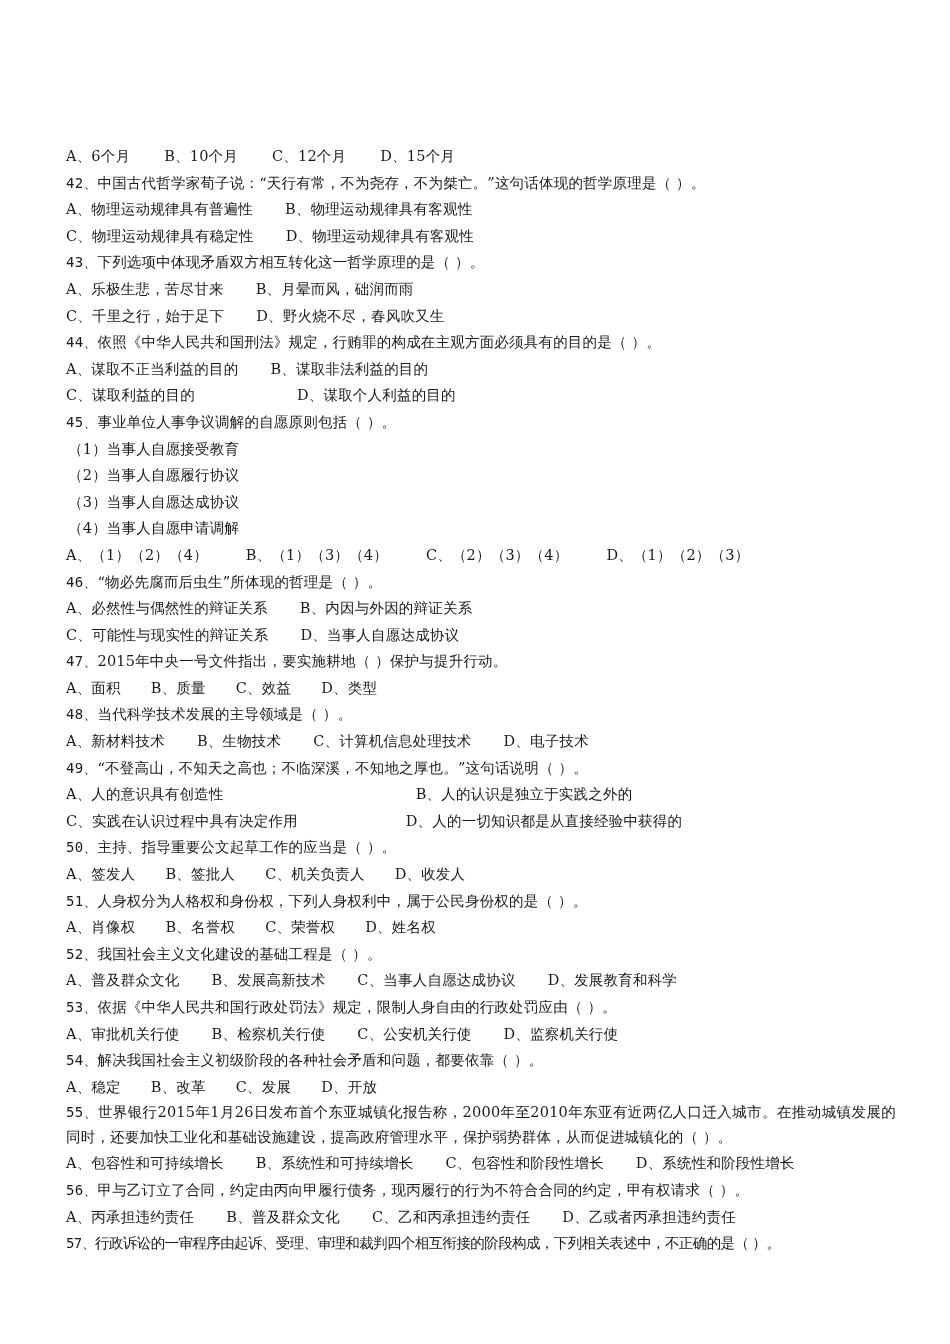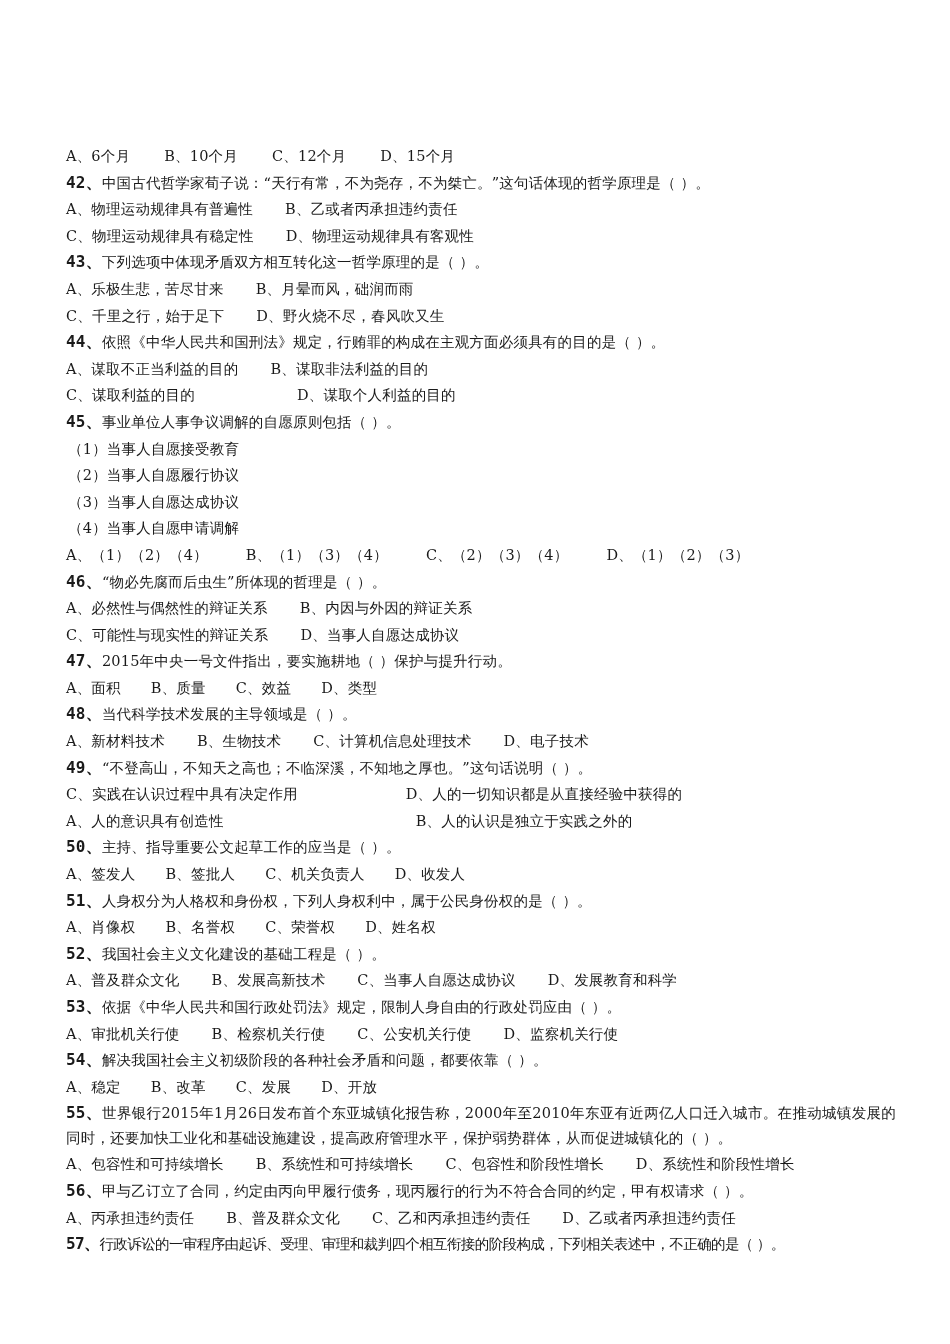--- a/index.html
+++ b/index.html
@@ -29,37 +29,37 @@
       white-space: nowrap;
       letter-spacing: 0.2px;
     }
     .line.wrap {
       white-space: normal;
       height: auto;
       line-height: 25px;
       text-align: justify;
     }
     .qnum {
-      font-weight: bold;
+      font-weight: normal;
       font-family: "DejaVu Sans Mono", "Liberation Mono", monospace;
-      font-size: 16px;
+      font-size: 14px;
     }
     .opt {
       display: inline-block;
     }
     .gap { display: inline-block; }
     .sub { padding-left: 2px; }
   </style>
 </head>
 <body>
 
 <div class="page" id="page">
     <div class="line"><span class="opt">A、6个月</span><span class="gap" style="width: 34px;"></span><span class="opt">B、10个月</span><span class="gap" style="width: 34px;"></span><span class="opt">C、12个月</span><span class="gap" style="width: 34px;"></span><span class="opt">D、15个月</span></div>
     <div class="line"><span class="qnum">42、</span><span>中国古代哲学家荀子说：“天行有常，不为尧存，不为桀亡。”这句话体现的哲学原理是（    ）。</span></div>
-    <div class="line"><span class="opt">A、物理运动规律具有普遍性</span><span class="gap" style="width: 32px;"></span><span class="opt">B、乙或者丙承担违约责任</span></div>
+    <div class="line"><span class="opt">A、物理运动规律具有普遍性</span><span class="gap" style="width: 32px;"></span><span class="opt">B、物理运动规律具有客观性</span></div>
     <div class="line"><span class="opt">C、物理运动规律具有稳定性</span><span class="gap" style="width: 32px;"></span><span class="opt">D、物理运动规律具有客观性</span></div>
     <div class="line"><span class="qnum">43、</span><span>下列选项中体现矛盾双方相互转化这一哲学原理的是（    ）。</span></div>
     <div class="line"><span class="opt">A、乐极生悲，苦尽甘来</span><span class="gap" style="width: 32px;"></span><span class="opt">B、月晕而风，础润而雨</span></div>
     <div class="line"><span class="opt">C、千里之行，始于足下</span><span class="gap" style="width: 32px;"></span><span class="opt">D、野火烧不尽，春风吹又生</span></div>
     <div class="line"><span class="qnum">44、</span><span>依照《中华人民共和国刑法》规定，行贿罪的构成在主观方面必须具有的目的是（    ）。</span></div>
     <div class="line"><span class="opt">A、谋取不正当利益的目的</span><span class="gap" style="width: 32px;"></span><span class="opt">B、谋取非法利益的目的</span></div>
     <div class="line"><span class="opt">C、谋取利益的目的</span><span class="gap" style="width: 102px;"></span><span class="opt">D、谋取个人利益的目的</span></div>
     <div class="line"><span class="qnum">45、</span><span>事业单位人事争议调解的自愿原则包括（    ）。</span></div>
     <div class="line sub"><span>（1）当事人自愿接受教育</span></div>
     <div class="line sub"><span>（2）当事人自愿履行协议</span></div>
@@ -67,22 +67,22 @@
     <div class="line sub"><span>（4）当事人自愿申请调解</span></div>
     <div class="line"><span class="opt">A、（1）（2）（4）</span><span class="gap" style="width: 38px;"></span><span class="opt">B、（1）（3）（4）</span><span class="gap" style="width: 38px;"></span><span class="opt">C、（2）（3）（4）</span><span class="gap" style="width: 38px;"></span><span class="opt">D、（1）（2）（3）</span></div>
     <div class="line"><span class="qnum">46、</span><span>“物必先腐而后虫生”所体现的哲理是（    ）。</span></div>
     <div class="line"><span class="opt">A、必然性与偶然性的辩证关系</span><span class="gap" style="width: 32px;"></span><span class="opt">B、内因与外因的辩证关系</span></div>
     <div class="line"><span class="opt">C、可能性与现实性的辩证关系</span><span class="gap" style="width: 32px;"></span><span class="opt">D、当事人自愿达成协议</span></div>
     <div class="line"><span class="qnum">47、</span><span>2015年中央一号文件指出，要实施耕地（    ）保护与提升行动。</span></div>
     <div class="line"><span class="opt">A、面积</span><span class="gap" style="width: 30px;"></span><span class="opt">B、质量</span><span class="gap" style="width: 30px;"></span><span class="opt">C、效益</span><span class="gap" style="width: 30px;"></span><span class="opt">D、类型</span></div>
     <div class="line"><span class="qnum">48、</span><span>当代科学技术发展的主导领域是（    ）。</span></div>
     <div class="line"><span class="opt">A、新材料技术</span><span class="gap" style="width: 32px;"></span><span class="opt">B、生物技术</span><span class="gap" style="width: 32px;"></span><span class="opt">C、计算机信息处理技术</span><span class="gap" style="width: 32px;"></span><span class="opt">D、电子技术</span></div>
     <div class="line"><span class="qnum">49、</span><span>“不登高山，不知天之高也；不临深溪，不知地之厚也。”这句话说明（    ）。</span></div>
+    <div class="line"><span class="opt">A、人的意识具有创造性</span><span class="gap" style="width: 192px;"></span><span class="opt">B、人的认识是独立于实践之外的</span></div>
     <div class="line"><span class="opt">C、实践在认识过程中具有决定作用</span><span class="gap" style="width: 108px;"></span><span class="opt">D、人的一切知识都是从直接经验中获得的</span></div>
-    <div class="line"><span class="opt">A、人的意识具有创造性</span><span class="gap" style="width: 192px;"></span><span class="opt">B、人的认识是独立于实践之外的</span></div>
     <div class="line"><span class="qnum">50、</span><span>主持、指导重要公文起草工作的应当是（    ）。</span></div>
     <div class="line"><span class="opt">A、签发人</span><span class="gap" style="width: 30px;"></span><span class="opt">B、签批人</span><span class="gap" style="width: 30px;"></span><span class="opt">C、机关负责人</span><span class="gap" style="width: 30px;"></span><span class="opt">D、收发人</span></div>
     <div class="line"><span class="qnum">51、</span><span>人身权分为人格权和身份权，下列人身权利中，属于公民身份权的是（    ）。</span></div>
     <div class="line"><span class="opt">A、肖像权</span><span class="gap" style="width: 30px;"></span><span class="opt">B、名誉权</span><span class="gap" style="width: 30px;"></span><span class="opt">C、荣誉权</span><span class="gap" style="width: 30px;"></span><span class="opt">D、姓名权</span></div>
     <div class="line"><span class="qnum">52、</span><span>我国社会主义文化建设的基础工程是（    ）。</span></div>
     <div class="line"><span class="opt">A、普及群众文化</span><span class="gap" style="width: 32px;"></span><span class="opt">B、发展高新技术</span><span class="gap" style="width: 32px;"></span><span class="opt">C、当事人自愿达成协议</span><span class="gap" style="width: 32px;"></span><span class="opt">D、发展教育和科学</span></div>
     <div class="line"><span class="qnum">53、</span><span>依据《中华人民共和国行政处罚法》规定，限制人身自由的行政处罚应由（    ）。</span></div>
     <div class="line"><span class="opt">A、审批机关行使</span><span class="gap" style="width: 32px;"></span><span class="opt">B、检察机关行使</span><span class="gap" style="width: 32px;"></span><span class="opt">C、公安机关行使</span><span class="gap" style="width: 32px;"></span><span class="opt">D、监察机关行使</span></div>
     <div class="line"><span class="qnum">54、</span><span>解决我国社会主义初级阶段的各种社会矛盾和问题，都要依靠（    ）。</span></div>
     <div class="line"><span class="opt">A、稳定</span><span class="gap" style="width: 30px;"></span><span class="opt">B、改革</span><span class="gap" style="width: 30px;"></span><span class="opt">C、发展</span><span class="gap" style="width: 30px;"></span><span class="opt">D、开放</span></div>

